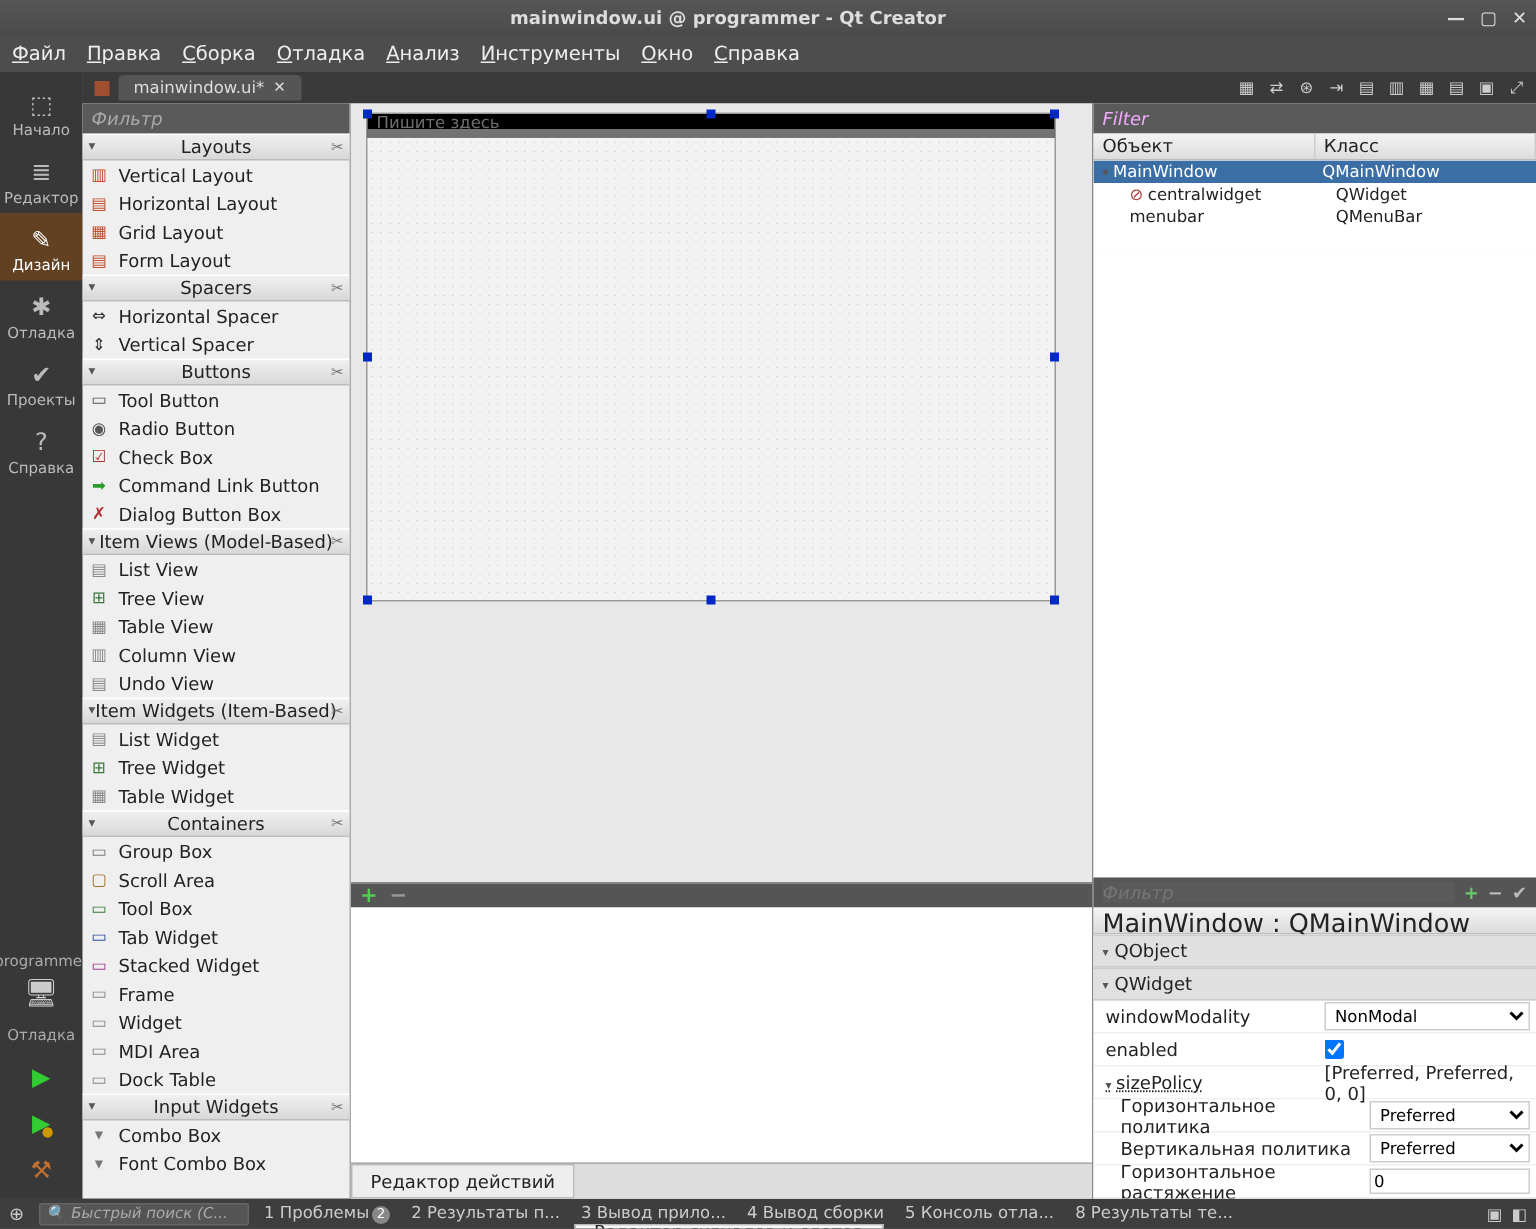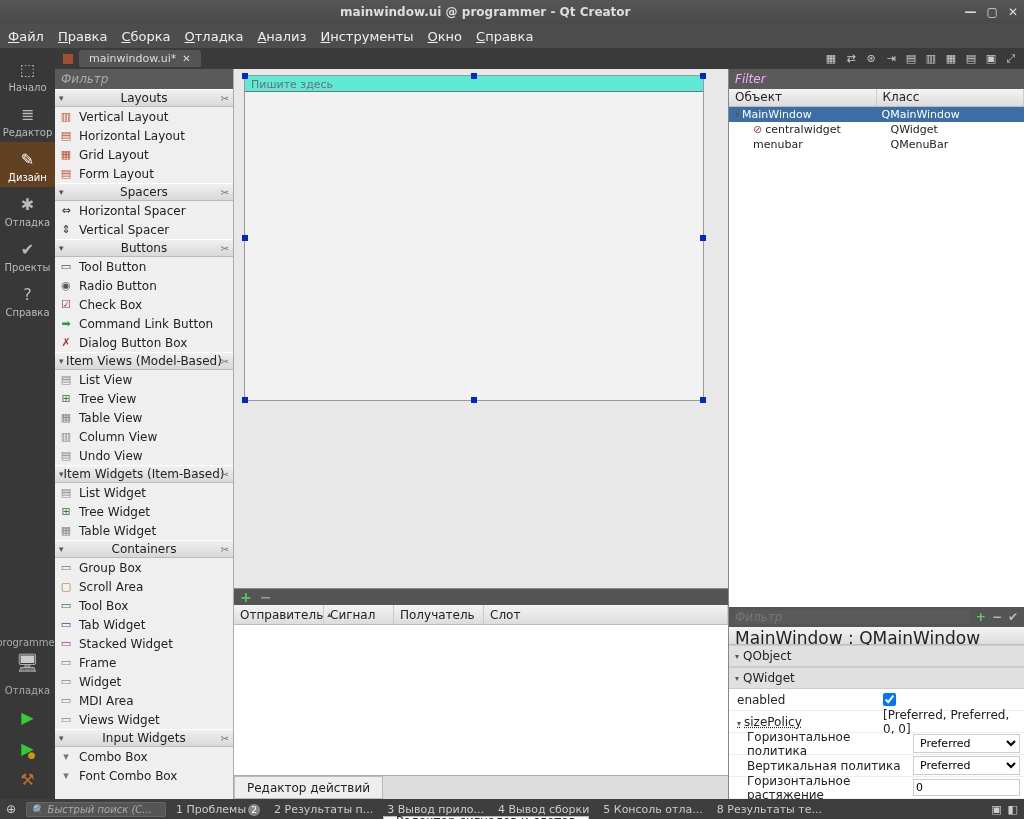--- a/index.html
+++ b/index.html
@@ -50,21 +50,21 @@
   .widgetbox .cat { background: linear-gradient(#f0f0f0,#d8d8d8); border-top:1px solid #fff; border-bottom:1px solid #bbb; padding:1px 4px; display:flex; align-items:center; justify-content:center; position:relative; font-size:12px; }
   .widgetbox .cat .caret { position:absolute; left:4px; font-size:9px; color:#555; }
   .widgetbox .cat .scissors { position:absolute; right:4px; font-size:10px; color:#777; }
   .widgetbox .item { display:flex; align-items:center; gap:6px; padding:1px 4px; height:19px; cursor:pointer; }
   .widgetbox .item .ic { width:14px; height:14px; display:inline-flex; align-items:center; justify-content:center; font-size:11px; }
 
   
   .canvas-col { flex:1; display:flex; flex-direction:column; background:#e8e8e8; min-width:0; }
   .canvas-wrap { flex:1; background:#e8e8e8; position:relative; padding:6px; overflow:hidden; }
   .form-window { position:absolute; left:10px; top:6px; width:460px; height:326px; background:#f2f2f2; border:1px solid #999; }
-  .form-menubar { height:16px; background:#5eead4; border-bottom:1px solid #737373; display:flex; align-items:flex-end; padding:0 6px; font-size:11px; color:#444; }
+  .form-menubar { height:16px; background:#000000; border-bottom:6px solid #737373; display:flex; align-items:center; padding:0 6px; font-size:11px; color:#444; }
   .form-content { position:absolute; top:16px; left:0; right:0; bottom:0; background-image: radial-gradient(#bbb 0.5px, transparent 0.5px); background-size: 6px 6px; }
   .sel-handle { position:absolute; width:6px; height:6px; background:#0028c8; }
 
   
   .signals { height:211px; border-top:1px solid #888; background:#efefef; display:flex; flex-direction:column; min-height:0; }
   .signals .sigbar { height:16px; background:#555; display:flex; align-items:center; gap:8px; padding:0 6px; }
   .signals .sigbar .plus { color:#5c5; font-weight:bold; font-size:14px; }
   .signals .sigbar .minus { color:#999; font-weight:bold; font-size:14px; }
   .signals .sighead { height:20px; background:linear-gradient(#f4f4f4,#dcdcdc); border-bottom:1px solid #bbb; display:flex; font-size:12px; }
   .signals .sighead .col { padding:2px 6px; border-right:1px solid #ccc; display:flex; align-items:center; }
@@ -335,21 +335,21 @@
             <div class="item">
               <span class="ic" style="color:#888">▭</span>
               <span>Widget</span>
             </div>
             <div class="item">
               <span class="ic" style="color:#888">▭</span>
               <span>MDI Area</span>
             </div>
             <div class="item">
               <span class="ic" style="color:#888">▭</span>
-              <span>Views Widget</span>
+              <span>Dock Table</span>
             </div>
             <div class="cat">
               <span class="caret">▾</span>
               <span>Input Widgets</span>
               <span class="scissors">✂</span>
             </div>
             <div class="item">
               <span class="ic" style="color:#777">▾</span>
               <span>Combo Box</span>
             </div>
@@ -377,26 +377,20 @@
             <div class="sel-handle" style="left:calc(50% - 3px);bottom:-3px"></div>
             <div class="sel-handle" style="right:-3px;bottom:-3px"></div>
           </div>
         </div>
 
         <div class="signals">
           <div class="sigbar">
             <span class="plus">+</span>
             <span class="minus">−</span>
           </div>
-          <div class="sighead" id="sighead">
-              <div class="col" style="width: 90px; flex: 0 0 auto;">Отправитель <span class="caret-s" style="margin-left:4px">▴</span></div>
-              <div class="col" style="width: 70px; flex: 0 0 auto;">Сигнал</div>
-              <div class="col" style="width: 90px; flex: 0 0 auto;">Получатель</div>
-              <div class="col" style="width: auto; flex: 1 1 0%;">Слот</div>
-            </div>
           <div class="sigbody"></div>
           <div class="sigtabs" id="sigtabs">
               <div class="stab">Редактор действий</div>
               <div class="stab active">Редактор сигналов и слотов</div>
             </div>
         </div>
       </div>
 
       <div class="rightcol">
         <div class="rfilter">
@@ -433,20 +427,26 @@
         <div class="propbar">
           <input placeholder="Фильтр" style="">
           <span class="pb">+</span>
           <span class="pb2">−</span>
           <span class="pb2">✔</span>
         </div>
         <div class="crumb">MainWindow : QMainWindow</div>
         <div class="props" id="props">
             <div class="grp"><span class="caret-s">▾</span>QObject</div>
             <div class="grp"><span class="caret-s">▾</span>QWidget</div>
+            <div class="prow">
+              <div class="pk">windowModality</div>
+              <div class="pv">
+                <select><option>NonModal</option></select>
+              </div>
+            </div>
             <div class="prow">
               <div class="pk">enabled</div>
               <div class="pv">
                 <input type="checkbox" checked="" style="">
               </div>
             </div>
             <div class="prow">
               <div class="pk u"><span class="caret-s" style="margin-right:3px">▾</span>sizePolicy</div>
               <div class="pv">
                 <span>[Preferred, Preferred, 0, 0]</span>

